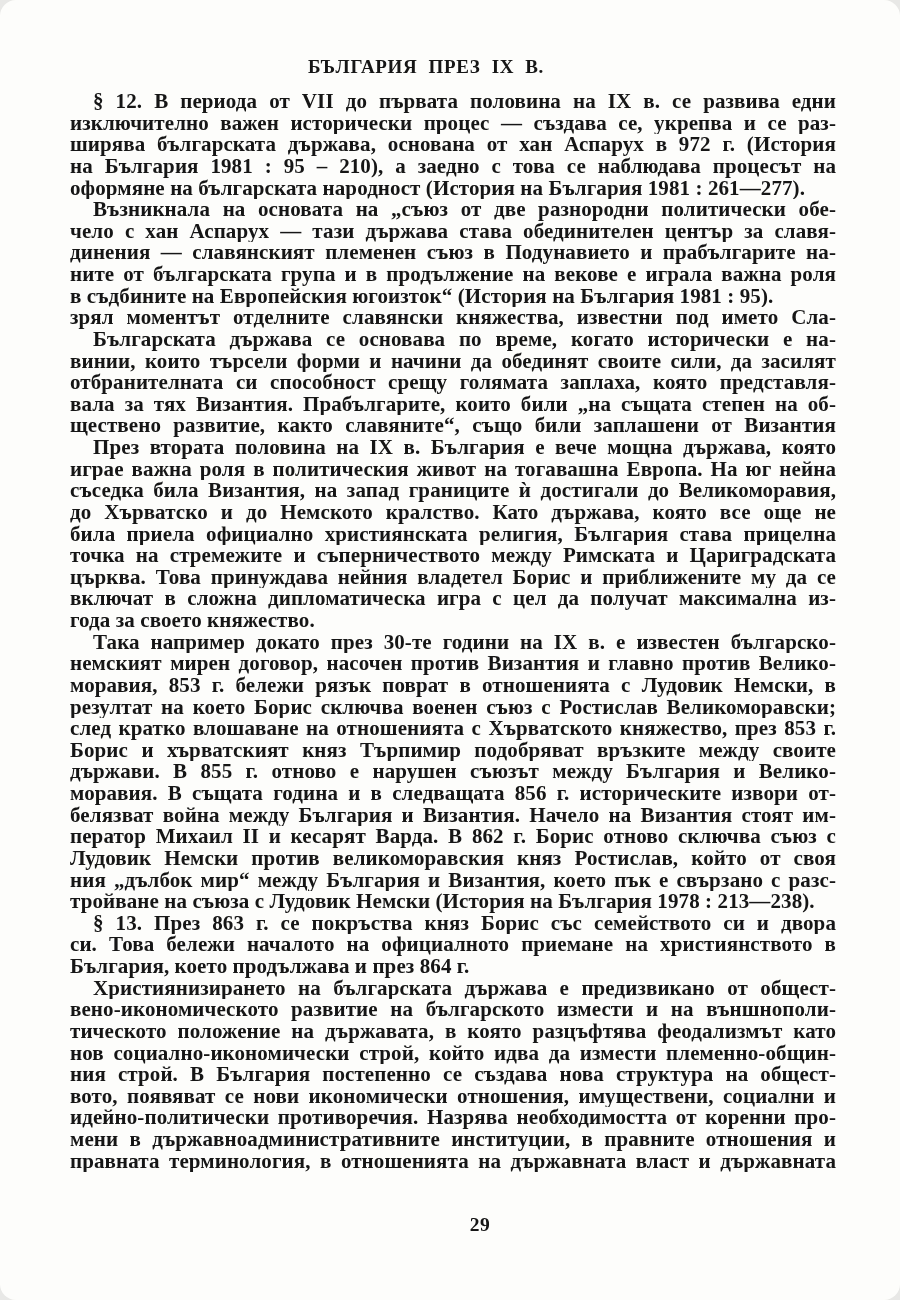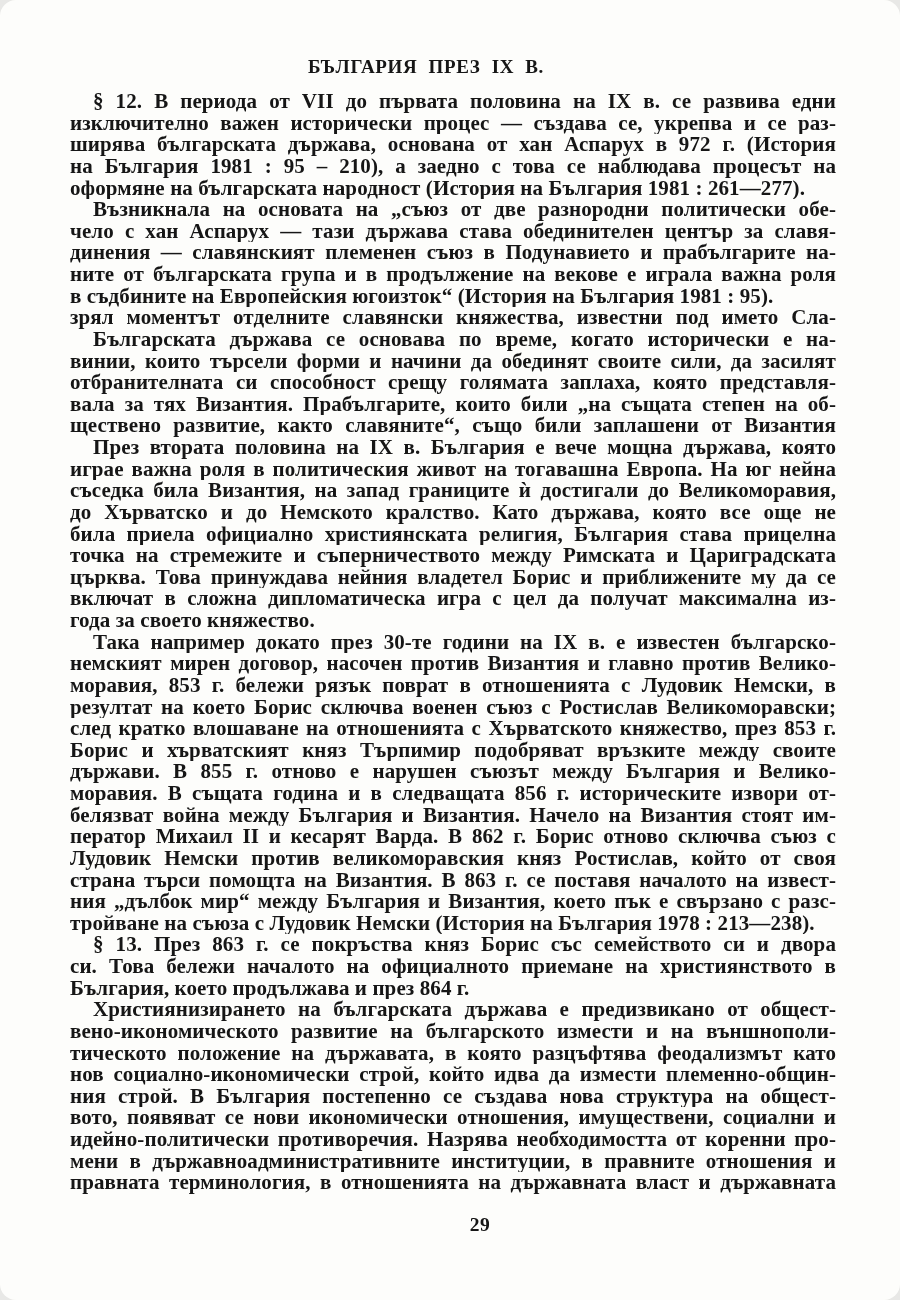--- a/index.html
+++ b/index.html
@@ -116,21 +116,20 @@
         <div class="line">немският мирен договор, насочен против Византия и главно против Велико-</div>
         <div class="line">моравия, 853 г. бележи рязък поврат в отношенията с Лудовик Немски, в</div>
         <div class="line">резултат на което Борис сключва военен съюз с Ростислав Великоморавски;</div>
         <div class="line">след кратко влошаване на отношенията с Хърватското княжество, през 853 г.</div>
         <div class="line">Борис и хърватският княз Търпимир подобряват връзките между своите</div>
         <div class="line">държави. В 855 г. отново е нарушен съюзът между България и Велико-</div>
         <div class="line">моравия. В същата година и в следващата 856 г. историческите извори от-</div>
         <div class="line">белязват война между България и Византия. Начело на Византия стоят им-</div>
         <div class="line">ператор Михаил II и кесарят Варда. В 862 г. Борис отново сключва съюз с</div>
         <div class="line">Лудовик Немски против великоморавския княз Ростислав, който от своя</div>
-        <div class="line">страна търси помощта на Византия. В 863 г. се поставя началото на извест-</div>
         <div class="line">ния „дълбок мир“ между България и Византия, което пък е свързано с разс-</div>
         <div class="line last">тройване на съюза с Лудовик Немски (История на България 1978 : 213—238).</div>
       </div>
       <div class="para">
         <div class="line first">§ 13. През 863 г. се покръства княз Борис със семейството си и двора</div>
         <div class="line">си. Това бележи началото на официалното приемане на християнството в</div>
         <div class="line last">България, което продължава и през 864 г.</div>
       </div>
       <div class="para">
         <div class="line first">Християнизирането на българската държава е предизвикано от общест-</div>

